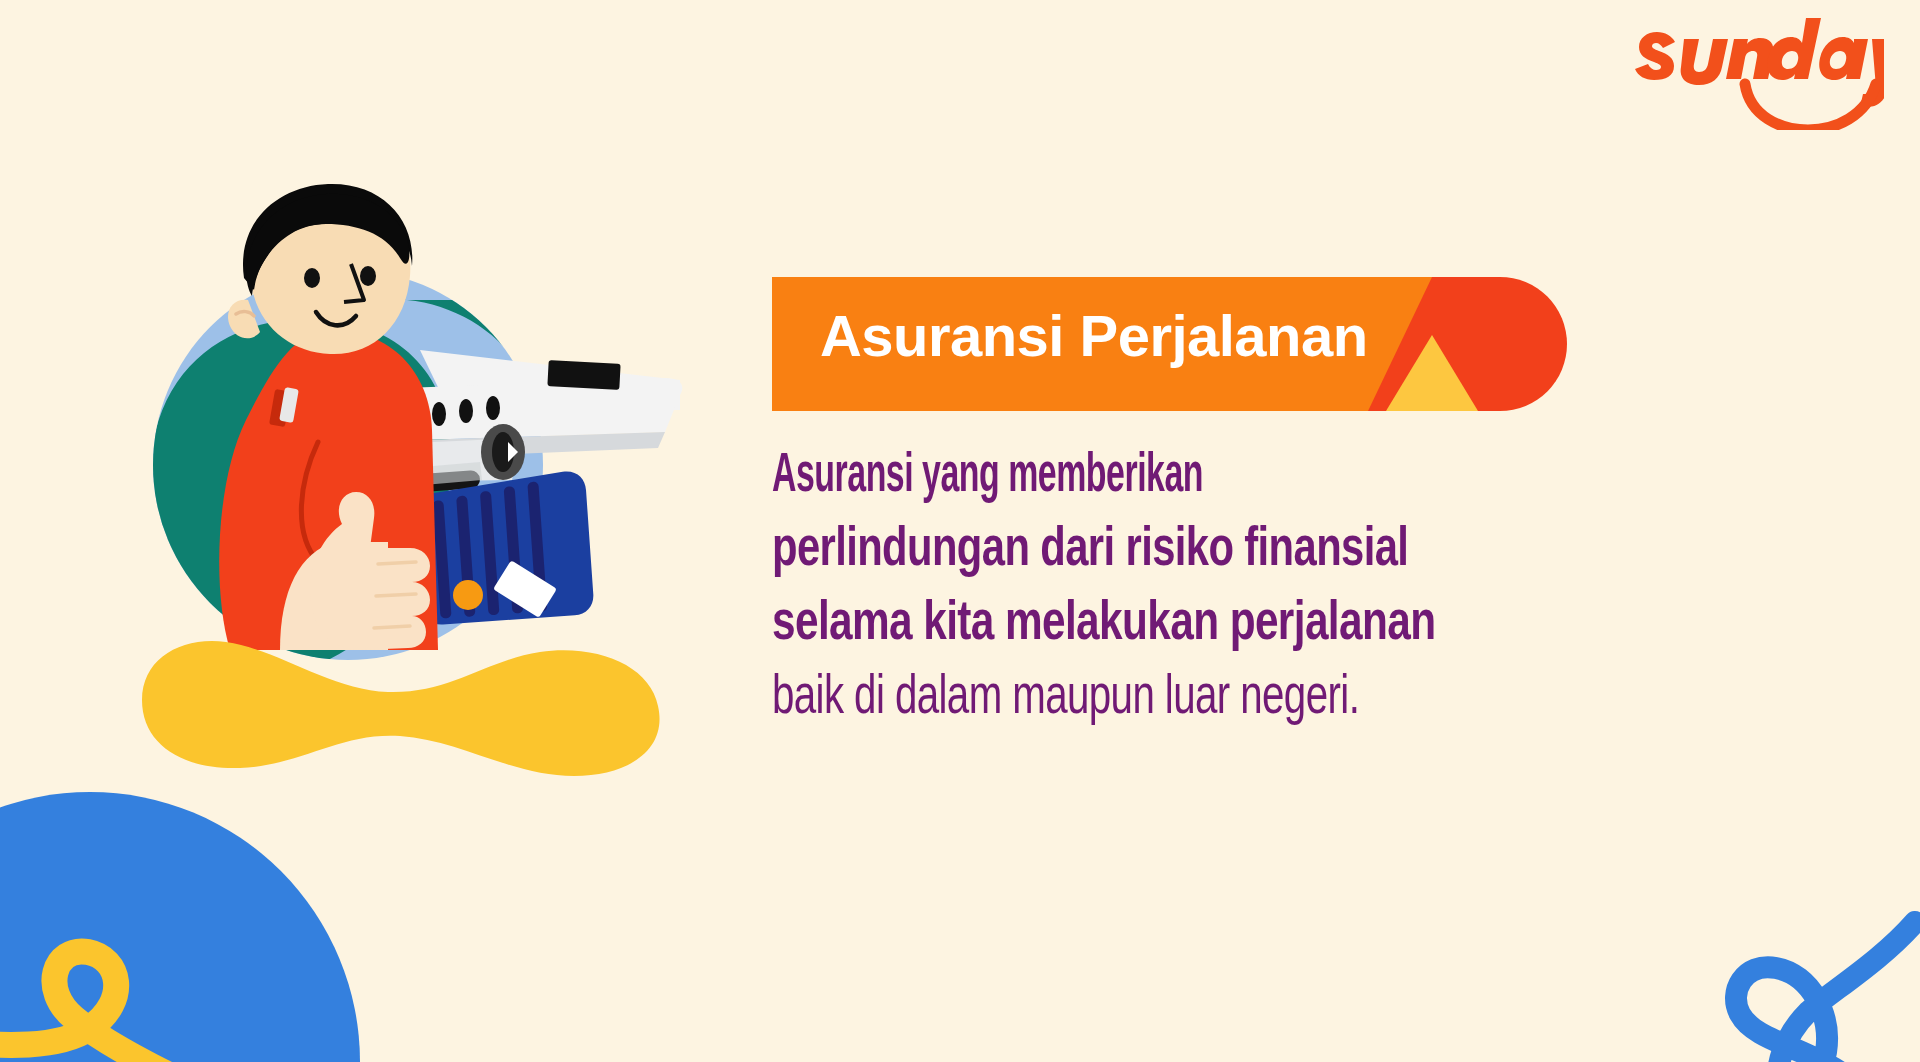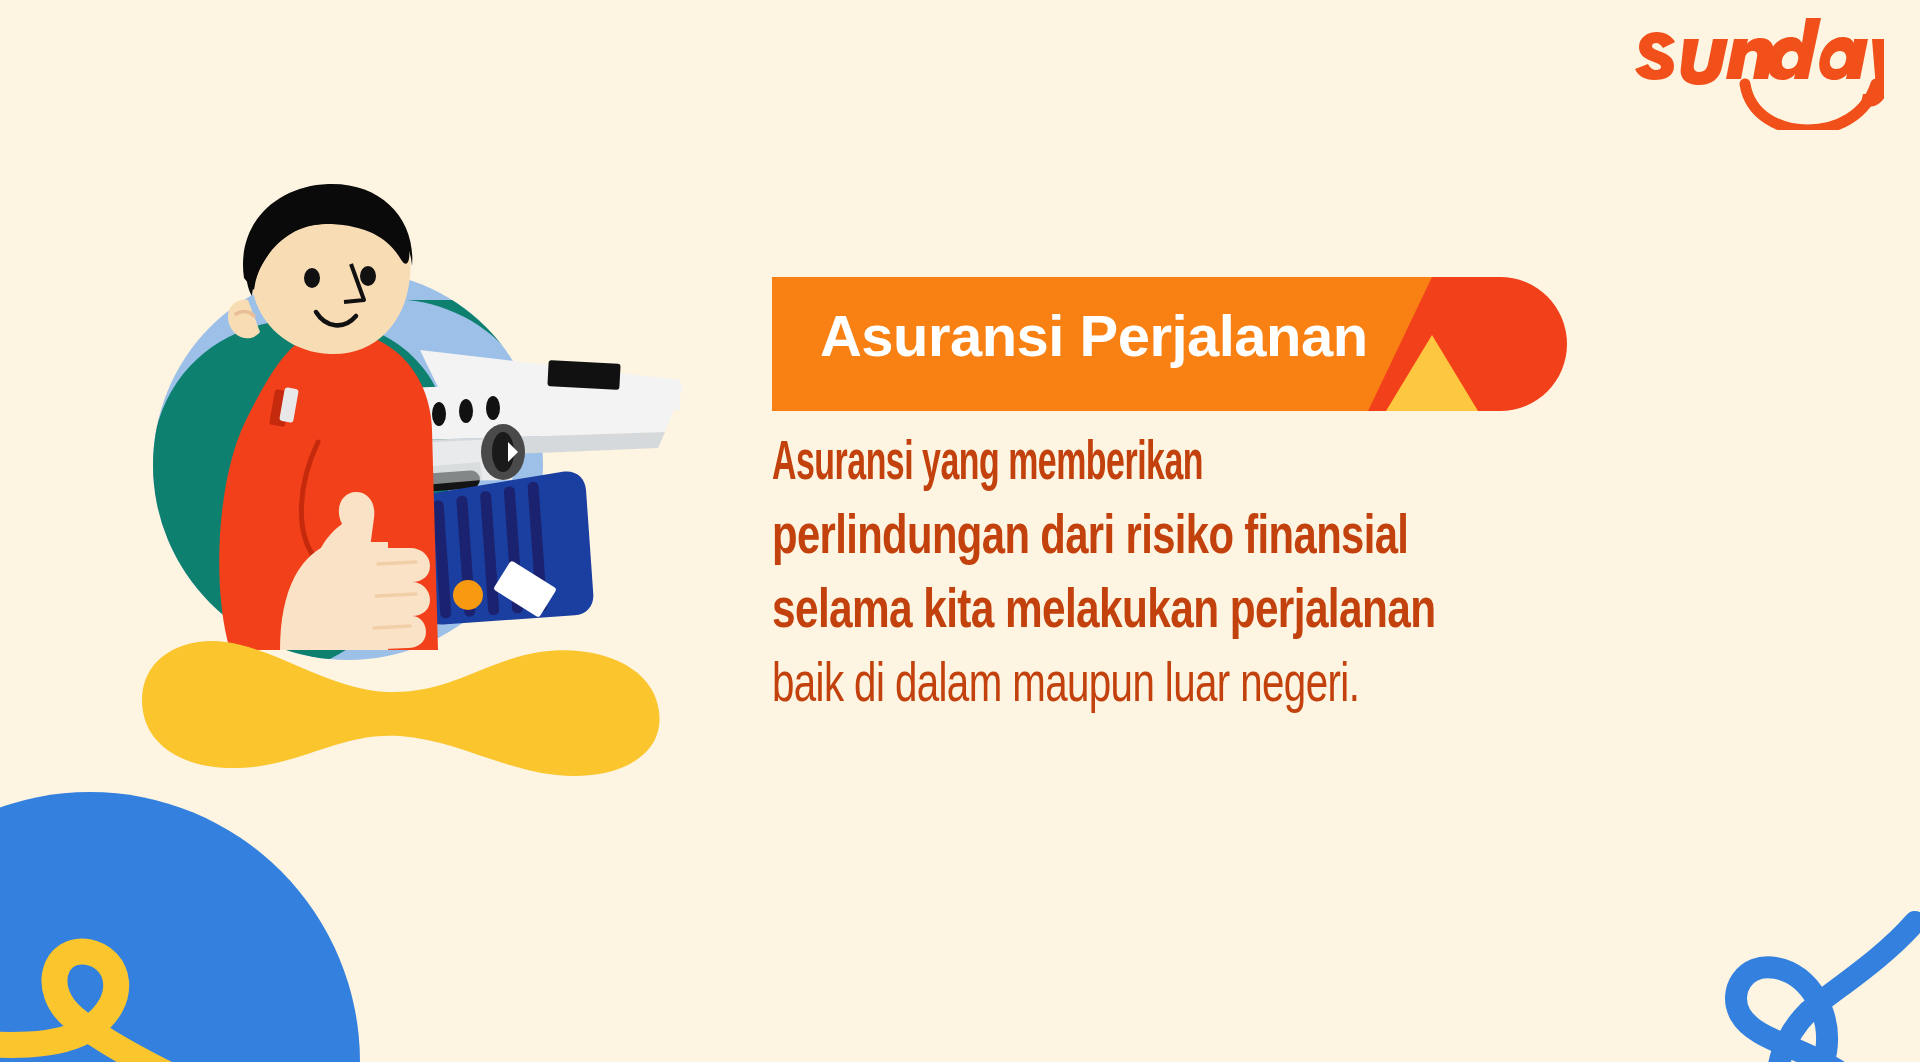--- a/index.html
+++ b/index.html
@@ -71,22 +71,22 @@
     font-weight: bold;
     letter-spacing: -0.5px;
     white-space: nowrap;
     font-family: "Liberation Sans Narrow", "Liberation Sans", sans-serif;
     transform-origin: left center;
     z-index: 3;
   }
 
   
   #body-copy {
-    margin-top: 28px;
-    color: #c2410c;
+    margin-top: 40px;
+    color: #701a75;
   }
   .copy-line {
     font-size: 55px;
     line-height: 74px;
     letter-spacing: -0.8px;
     white-space: nowrap;
     font-family: "Liberation Sans Narrow", "Liberation Sans", sans-serif;
     transform-origin: left center;
   }
   .copy-line.bold { font-weight: bold; }

